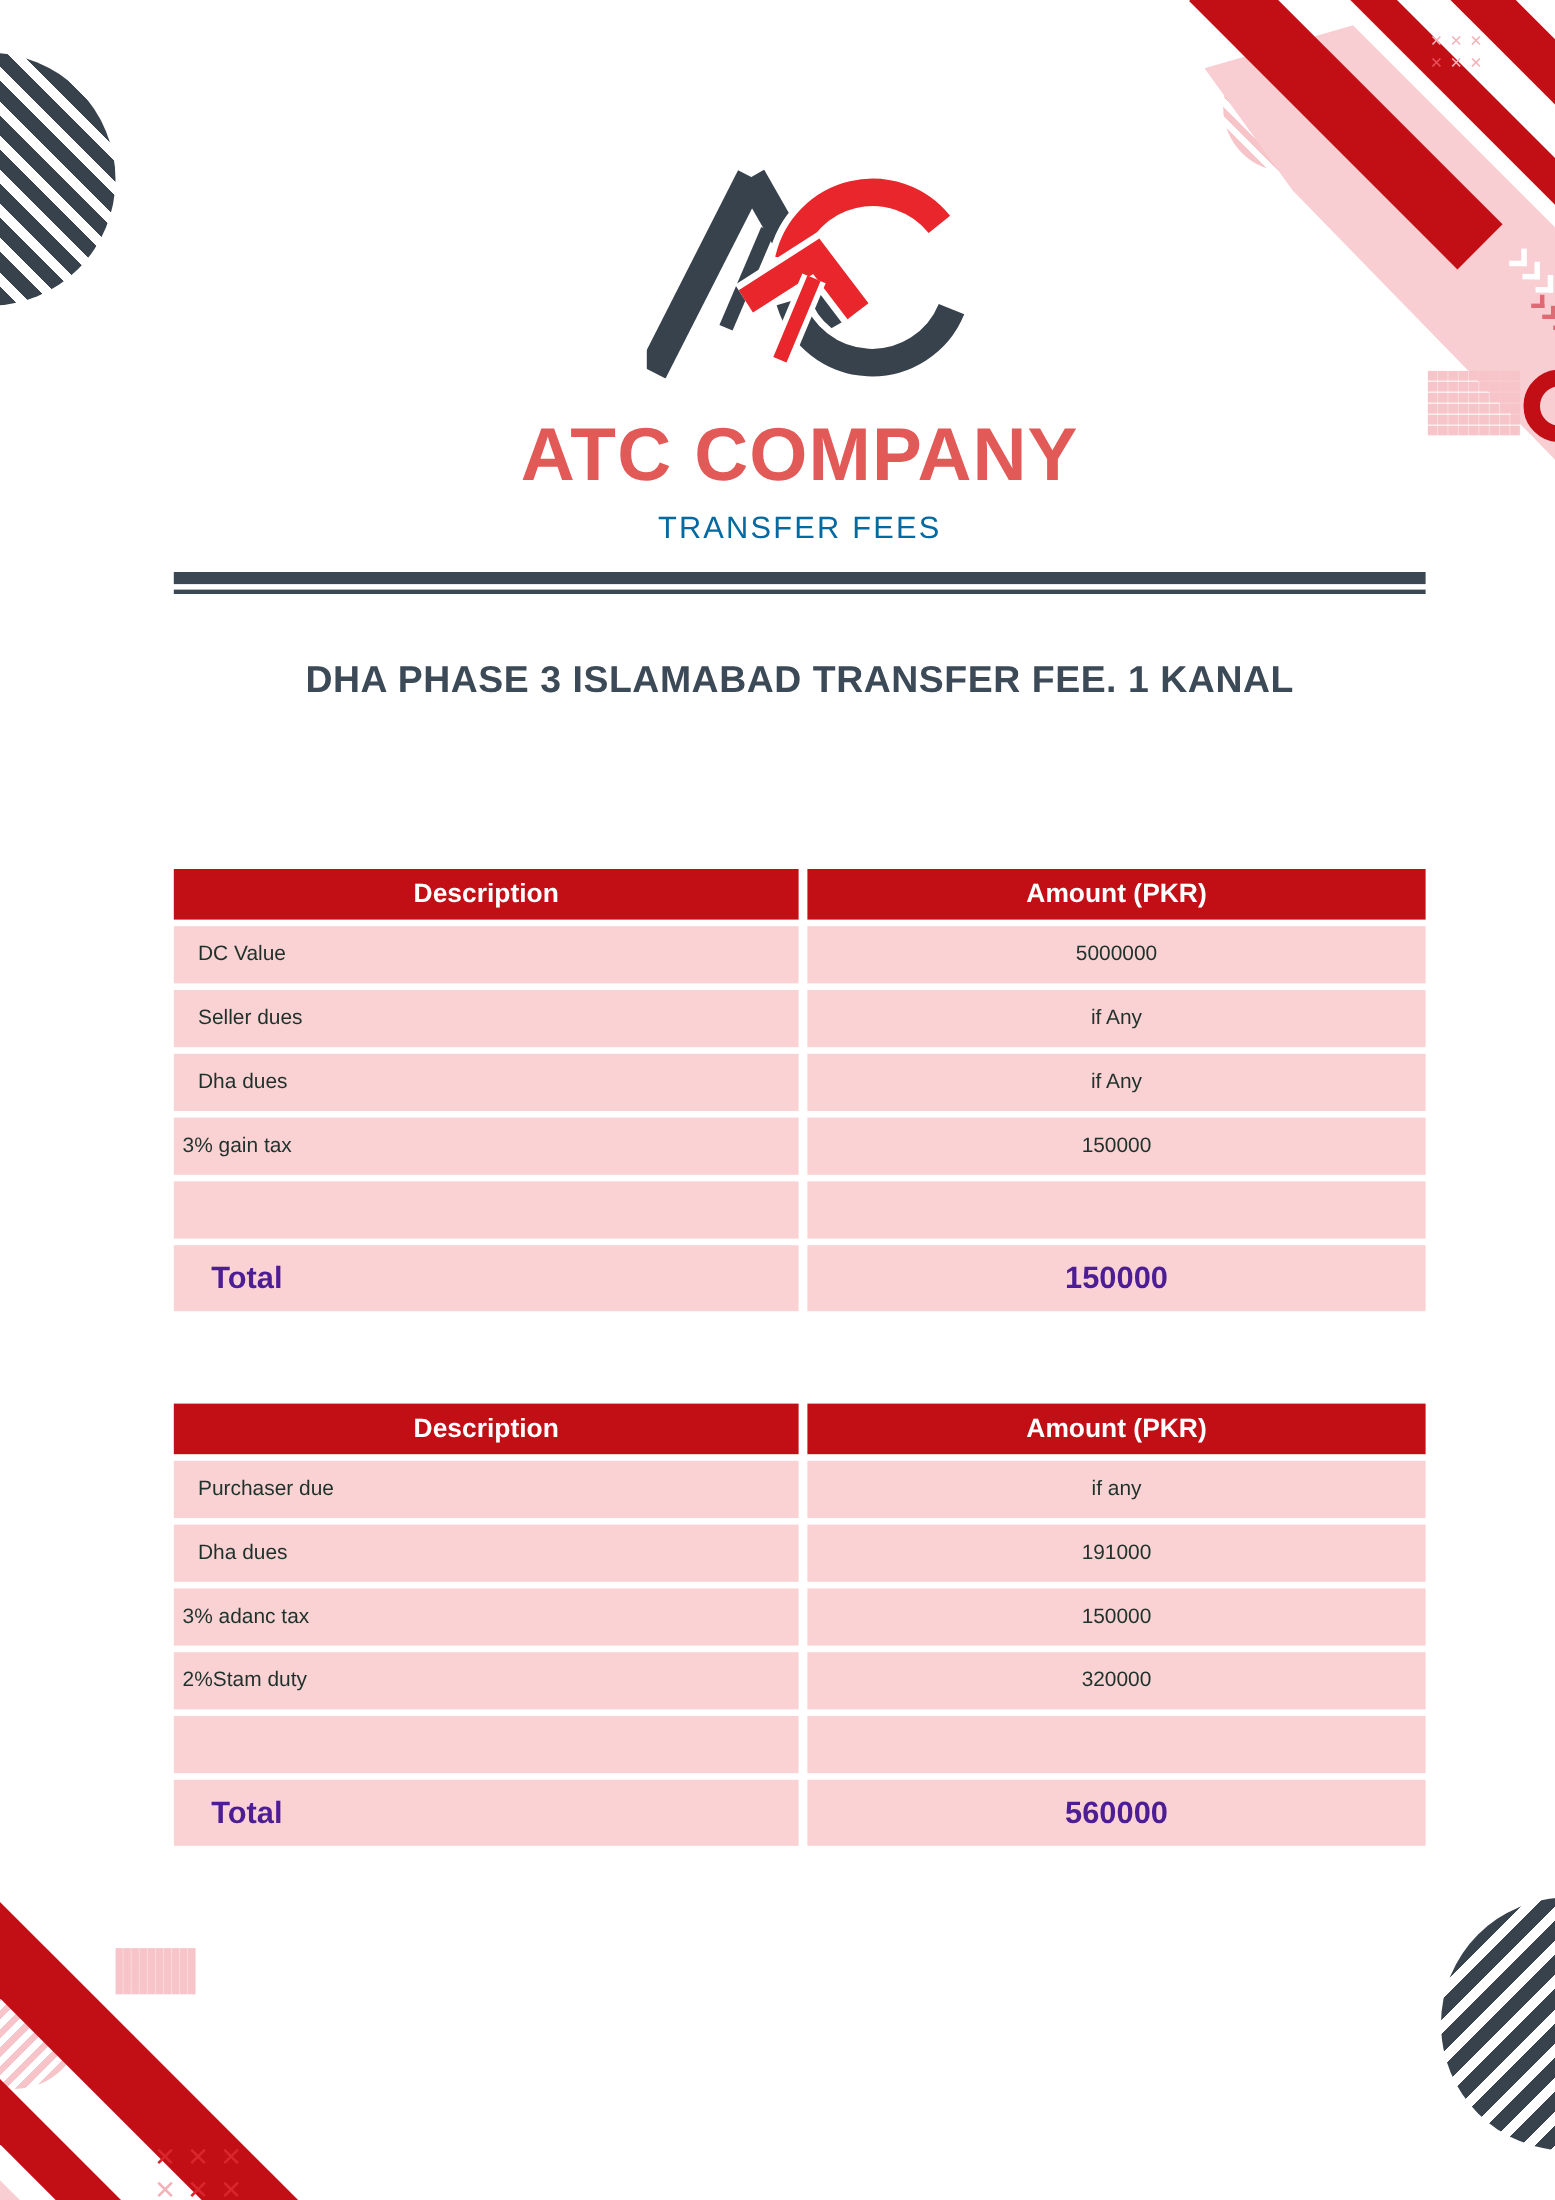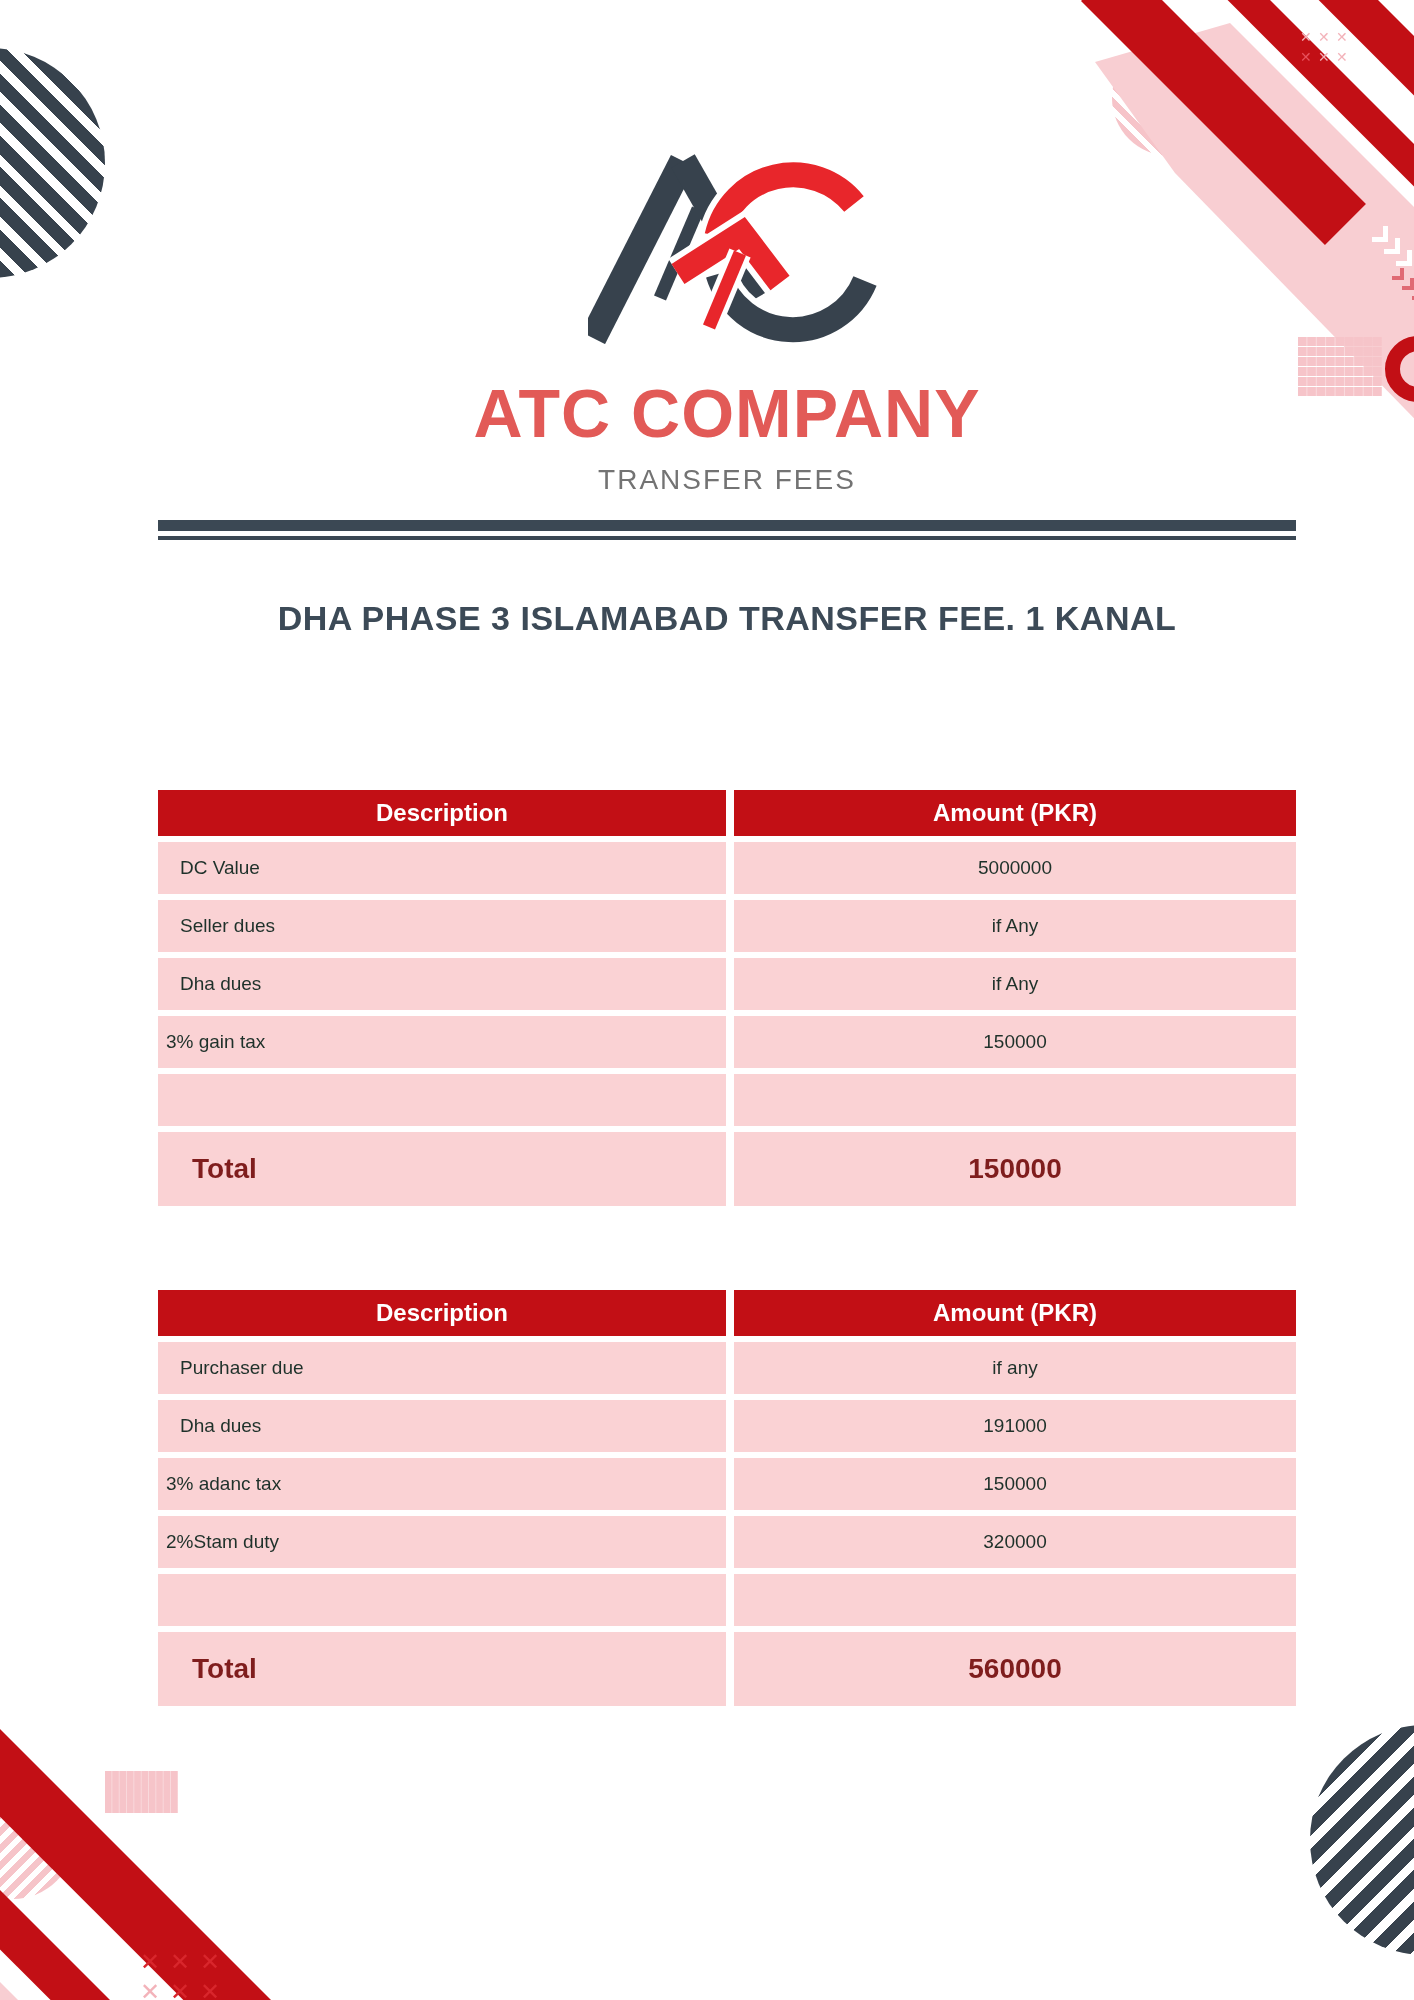--- a/index.html
+++ b/index.html
@@ -26,38 +26,38 @@
 
   
   .pink-arrow{position:absolute;left:1080px;top:18px;width:364px;height:440px;background:#f8ced2;
     clip-path:polygon(15px 44px,150px 5px,364px 219px,364px 431px,95px 155px);}
 
   
   .logo-wrap{padding-top:152px;height:190px;}
   .logo-wrap svg{display:block;margin-left:430px;}
   .company-name{margin:34px 0 0 0;text-align:center;color:#e25a57;font-size:68px;font-weight:bold;
     letter-spacing:1px;line-height:1.1;}
-  .tagline{margin:14px 0 0 0;text-align:center;color:#737373;font-size:28px;letter-spacing:2px;line-height:1.1;}
+  .tagline{margin:14px 0 0 0;text-align:center;color:#0369a1;font-size:28px;letter-spacing:2px;line-height:1.1;}
   .divider{margin-top:24px;}
   .divider .bar-thick{height:11px;background:#3b4854;}
   .divider .bar-thin{height:4px;background:#3b4854;margin-top:5px;}
   .doc-heading{margin:58px 0 14px 0;text-align:center;color:#3c4a57;font-size:34px;font-weight:bold;
     letter-spacing:.5px;line-height:1.2;}
 
   
   .fee-table{display:grid;grid-template-columns:568px 562px;column-gap:8px;row-gap:6px;}
   .fee-table.first{margin-top:152px;}
   .fee-table.second{margin-top:84px;}
   .fee-table .th{background:#c20f15;color:#ffffff;height:46px;display:flex;align-items:center;
     justify-content:center;font-size:24px;font-weight:bold;}
   .fee-table .td{background:#fad2d4;color:#1e312a;height:52px;display:flex;align-items:center;font-size:19px;}
   .fee-table .td.label{padding-left:22px;}
   .fee-table .td.label.flush{padding-left:8px;}
   .fee-table .td.amount{justify-content:center;}
-  .fee-table .td.total-cell{height:74px;font-size:28px;font-weight:bold;color:#7f1d1d;}
+  .fee-table .td.total-cell{height:60px;font-size:28px;font-weight:bold;color:#4c1d95;}
   .fee-table .td.total-label{padding-left:34px;}
 </style>
 </head>
 <body>
 
 <div class="page">
 
   <div class="decor stripe-circle slate-45" style="left:-125px;top:48px;width:230px;height:230px;"></div>
 
   <div class="decor stripe-circle pink-45" style="left:1112px;top:40px;width:116px;height:116px;"></div>

